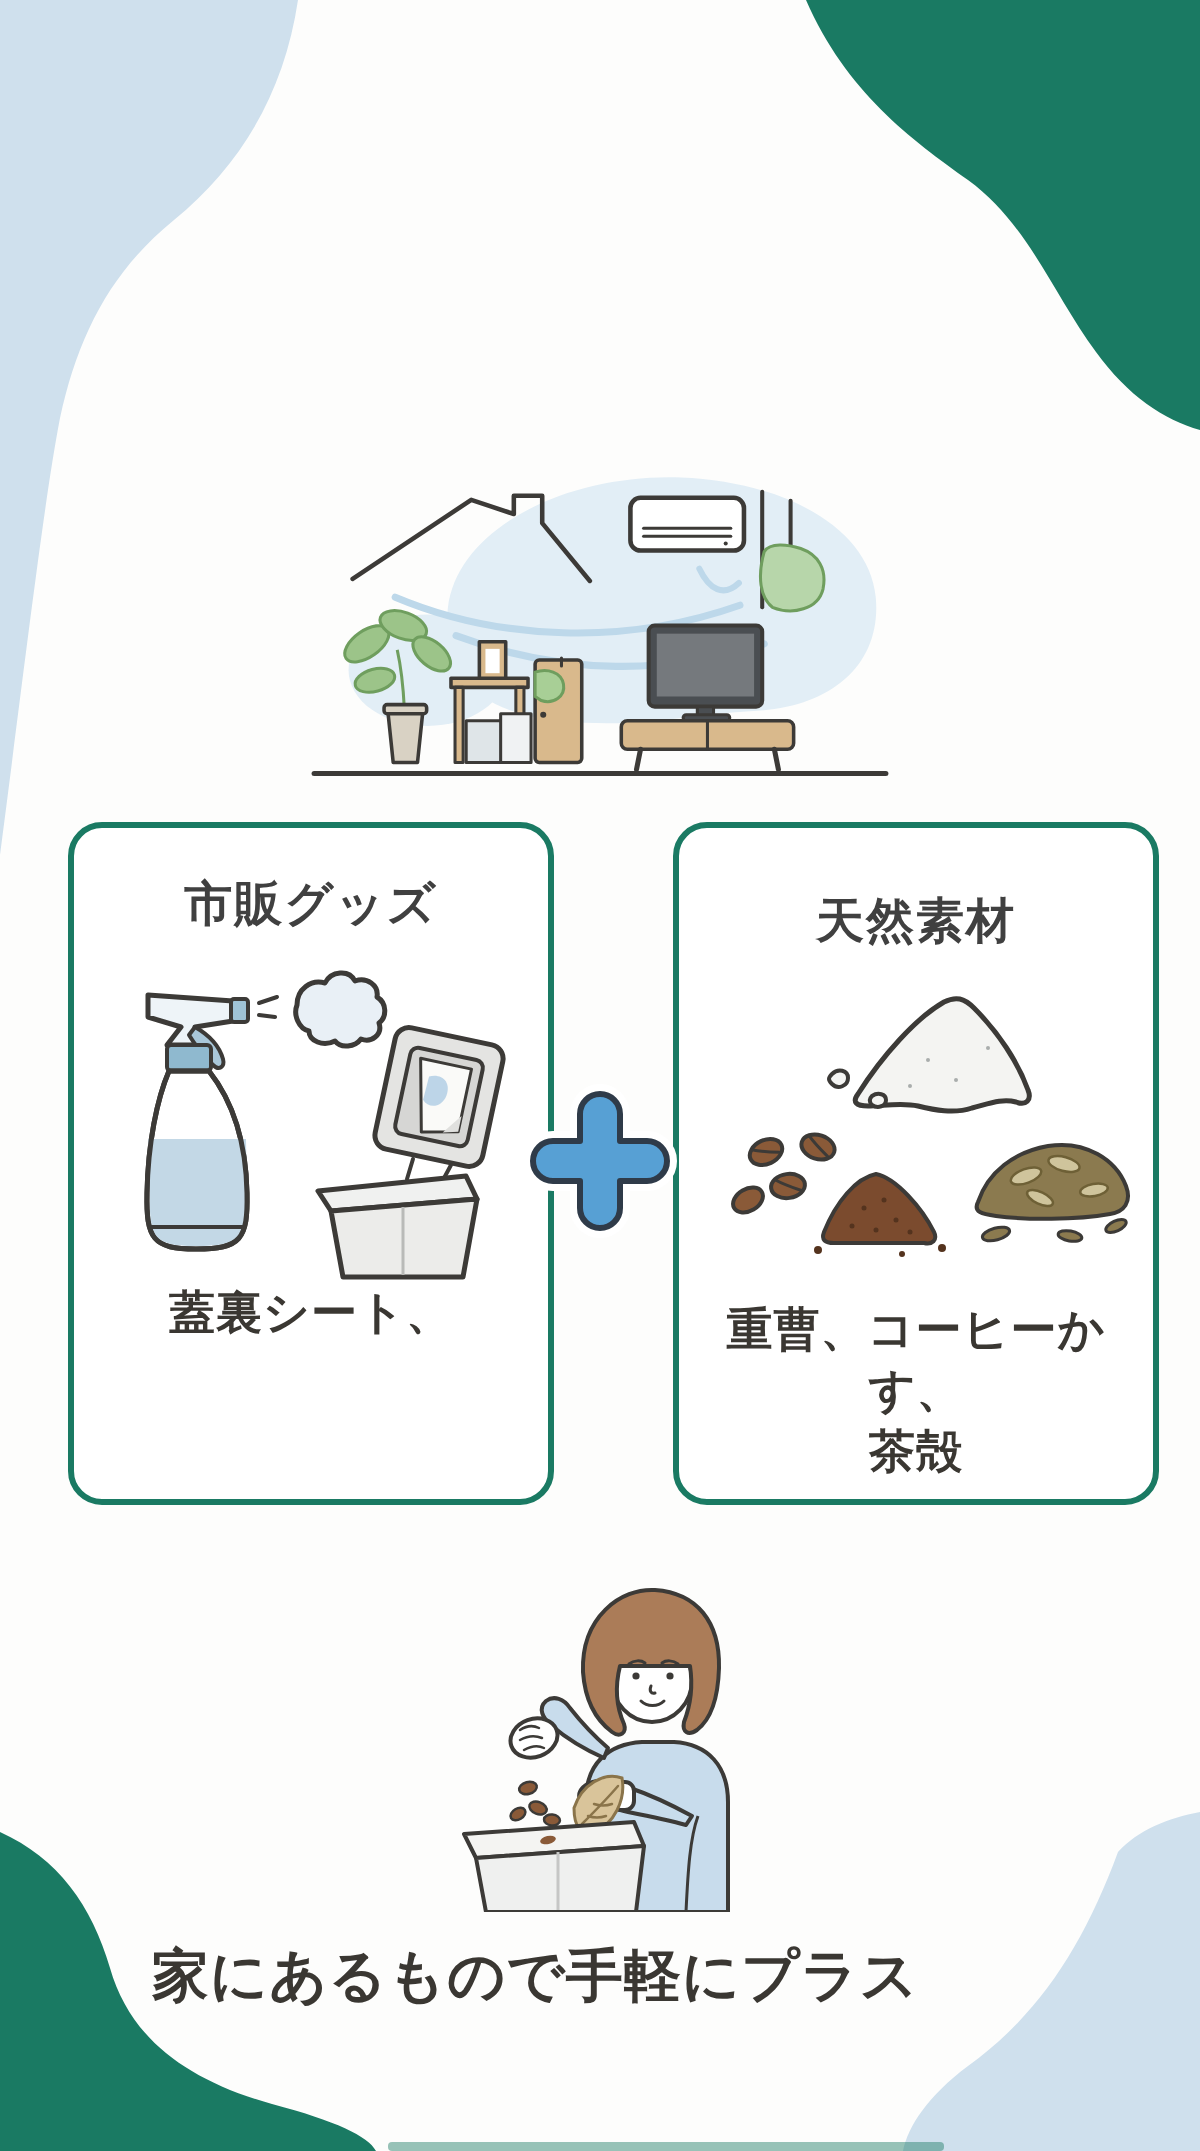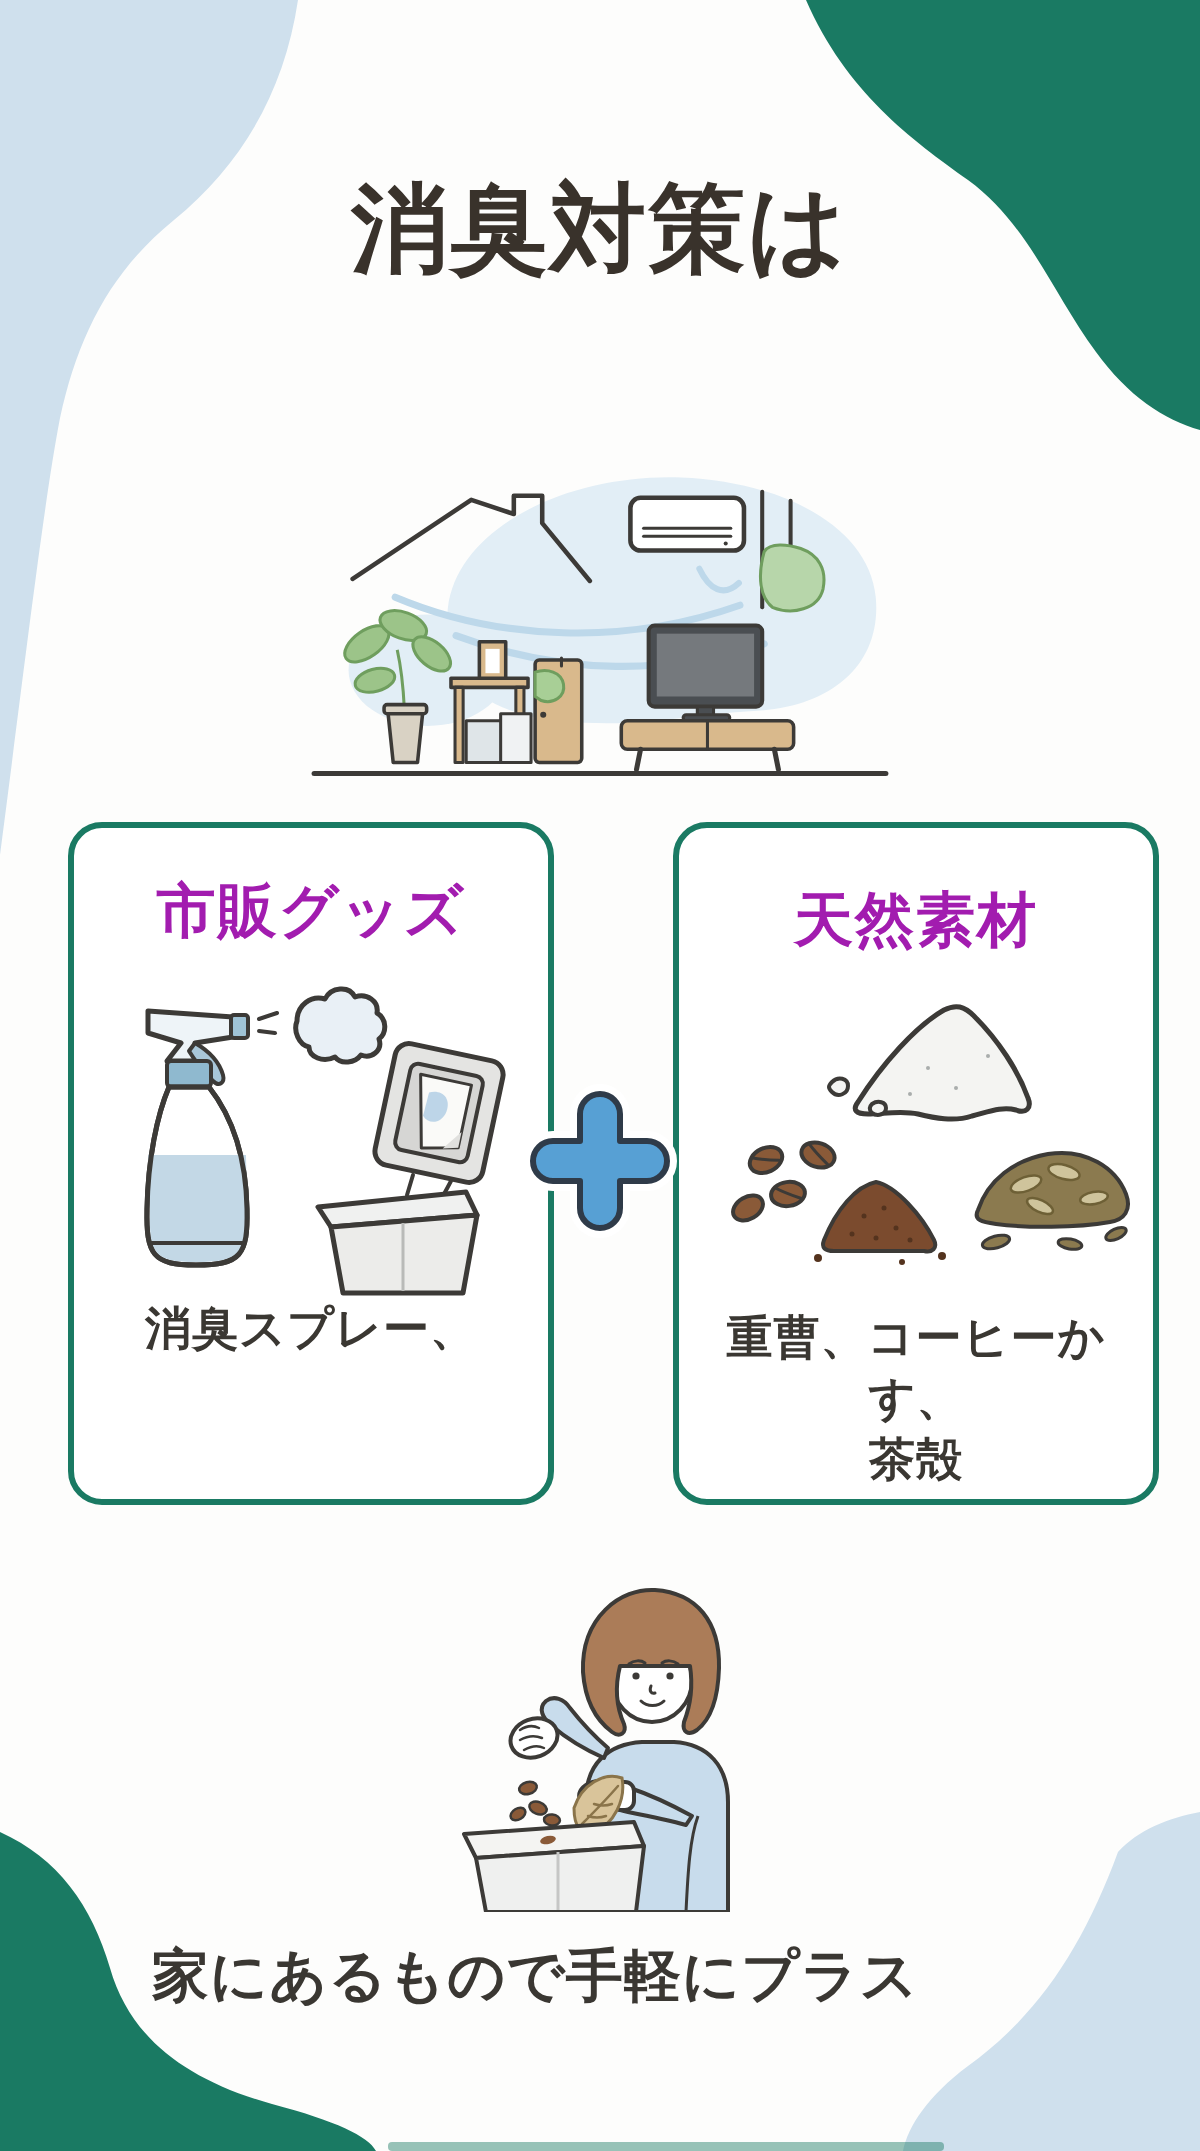--- a/index.html
+++ b/index.html
@@ -16,21 +16,21 @@
   }
   .room-illu{position:absolute;left:306px;top:455px;width:588px;height:335px;z-index:1;}
   .card{
     position:absolute;top:822px;width:486px;height:683px;z-index:1;
     background:#ffffff;border:6px solid #1a7a63;border-radius:34px;
     box-sizing:border-box;display:flex;flex-direction:column;align-items:center;
   }
   .card-left{left:68px;}
   .card-right{left:673px;justify-content:center;}
   .card-header{
-    margin:44px 0 0 0;font-size:59px;font-weight:bold;color:#a21caf;
+    margin:44px 0 0 0;font-size:48px;font-weight:bold;color:#404040;
     letter-spacing:2px;text-align:center;
   }
   .card-illu{width:440px;height:336px;margin-top:8px;}
   .card-caption{
     margin:2px 0 0 0;font-size:46px;font-weight:bold;color:#3a3732;
     text-align:center;line-height:1.32;letter-spacing:1px;
   }
   .plus-wrap{position:absolute;left:522px;top:1083px;width:156px;height:156px;z-index:3;}
   .woman-illu{position:absolute;left:436px;top:1562px;width:384px;height:350px;z-index:1;}
   .footer-text{
@@ -47,21 +47,21 @@
 
   <svg class="bg-blobs" viewBox="0 0 1200 2151" aria-hidden="true">
     <path d="M0,0 L298,0 C284,94 240,166 174,220 C110,272 78,336 60,418 C44,502 28,640 0,855 Z" fill="#cfe0ed"></path>
     <path d="M806,0 C846,92 912,140 968,180 C1028,224 1052,292 1096,352 C1128,396 1164,420 1200,430 L1200,0 Z" fill="#1a7a63"></path>
     <path d="M0,1832 C58,1858 92,1906 110,1968 C130,2038 186,2080 272,2104 C336,2121 368,2136 376,2151 L0,2151 Z" fill="#1a7a63"></path>
     <path d="M1200,1812 C1168,1818 1138,1830 1118,1852 C1084,1944 1040,2014 968,2066 C928,2096 908,2126 903,2151 L1200,2151 Z" fill="#cfe0ed"></path>
     <rect x="388" y="2142" width="556" height="9" rx="4" fill="#1a7a63" opacity="0.45"></rect>
   </svg>
 
   <h1 class="title">
-    <span>消臭対策は</span><br>
+    <br>
   </h1>
 
   <svg class="room-illu" viewBox="0 0 580 330" aria-hidden="true">
     <path d="M140,150 C150,70 260,18 370,22 C470,26 555,70 562,140 C568,205 520,248 445,252 C370,256 330,270 250,262 C170,254 132,215 140,150 Z" fill="#e2eef6"></path>
     <ellipse cx="120" cy="212" rx="78" ry="55" fill="#e2eef6"></ellipse>
 
     <path class="ol" d="M46,122 L163,44 L205,58 L205,40 L233,40 L233,67 L280,124" fill="none" stroke-width="4.5"></path>
 
     <g>
       <rect class="ol" x="320" y="42" width="112" height="52" rx="10" fill="#ffffff" stroke-width="4.5"></rect>
@@ -155,21 +155,21 @@
           <path d="M334,132 C346,126 357,133 355,147 C353,160 340,164 333,156 Z" fill="#bdd5e8"></path>
         </g>
         <line class="ol" x1="322" y1="212" x2="316" y2="232" stroke-width="4"></line>
         <line class="ol" x1="360" y1="218" x2="352" y2="233" stroke-width="4"></line>
         <path class="ol" d="M227,244 L375,229 L386,252 L240,264 Z" fill="#f0f1f0" stroke-width="5"></path>
         <path class="ol" d="M240,264 L386,252 L372,330 L252,330 Z" fill="#ececea" stroke-width="5"></path>
         <line x1="312" y1="260" x2="312" y2="328" stroke="#b9bab8" stroke-width="3"></line>
       </g>
     </svg>
     <p class="card-caption">
-      <span>消臭スプレー、</span><br>
+      <span>蓋裏シート、</span><br>
     </p>
   </section>
 
   <section class="card card-right">
     <h2 class="card-header">天然素材</h2>
     <svg class="card-illu" viewBox="0 0 440 330" aria-hidden="true">
 
       <g>
         <path d="M278,44 C292,70 302,102 308,136 C294,134 280,140 268,144 L260,96 Z" fill="#e6e8e8"></path>
         <path class="ol" d="M162,130 C186,92 220,54 248,38 C260,32 268,34 278,44 C302,68 322,98 332,126 C336,136 330,142 320,138 C306,134 292,140 276,144 C258,150 238,146 222,142 C206,138 186,142 172,142 C160,142 156,138 162,130 Z" fill="#f4f4f2" stroke-width="5" fill-rule="evenodd"></path>

